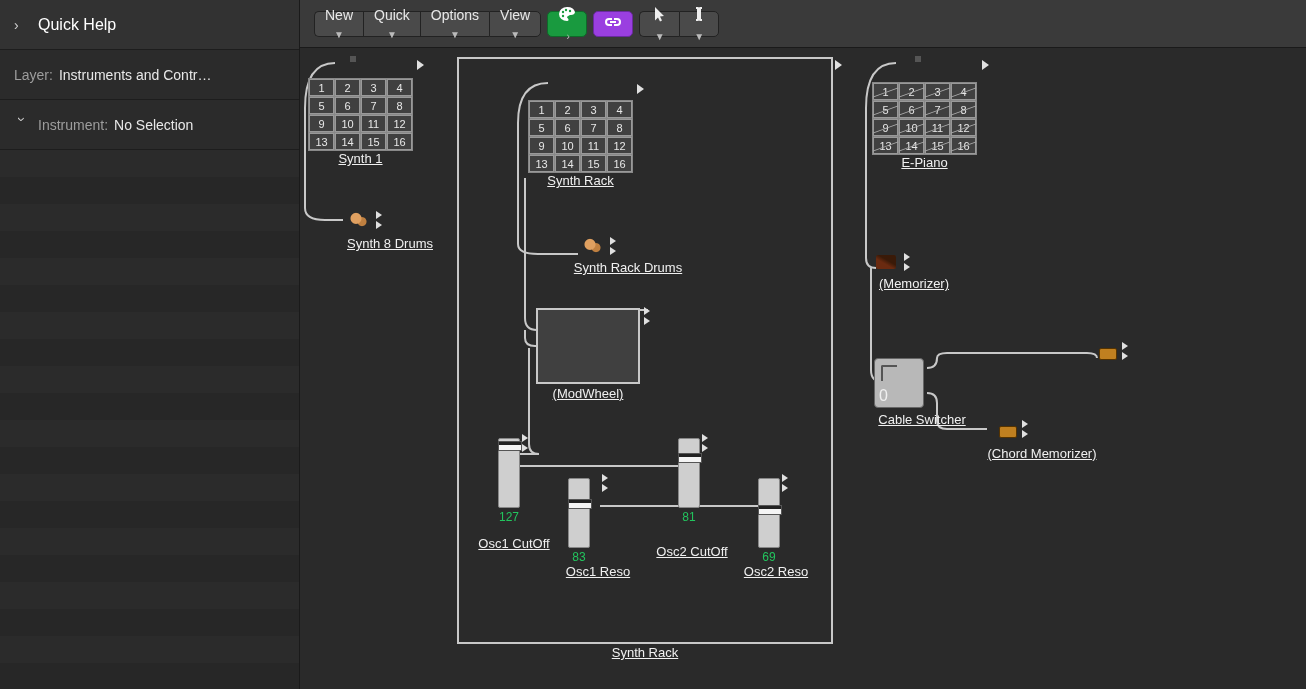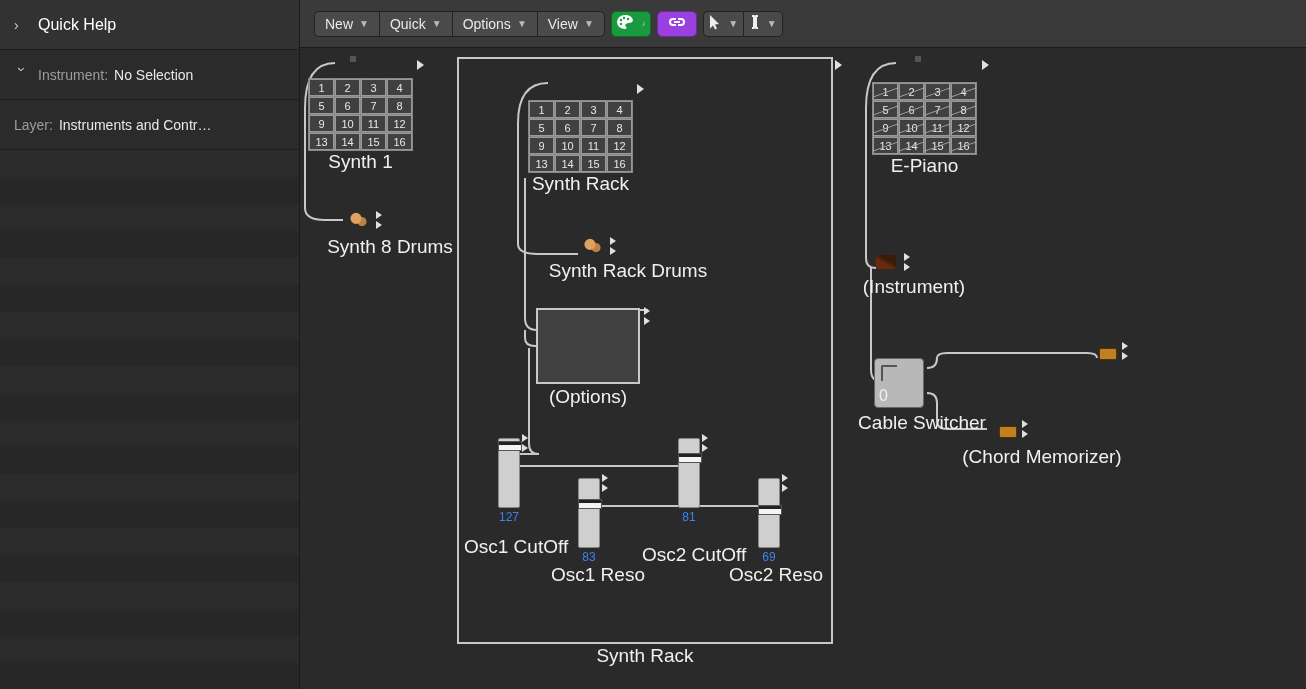--- a/index.html
+++ b/index.html
@@ -52,20 +52,21 @@
     display: inline-flex; align-items: center; justify-content: center;
     height: 26px;
     padding: 0 10px;
     background: #4a4a4a;
     border: 1px solid #222;
     border-radius: 5px;
     color: #e8e8e8;
     font-size: 14px;
     cursor: default;
     gap: 6px;
+    flex-direction: column;
   }
   .btn .caret { font-size: 10px; color: #bbb; }
   .btn-group { display: flex; }
   .btn-group .btn { border-radius: 0; border-right-width: 0; }
   .btn-group .btn:first-child { border-top-left-radius: 5px; border-bottom-left-radius: 5px; }
   .btn-group .btn:last-child  { border-top-right-radius: 5px; border-bottom-right-radius: 5px; border-right-width: 1px; }
   .btn.green  { background: #199a3f; border-color: #0e6a29; }
   .btn.purple { background: #9a3fe0; border-color: #6a2aa0; }
   .btn.icon   { width: 40px; padding: 0; }
   .tool-icon  { color: #eee; }
@@ -73,23 +74,24 @@
   
   .canvas {
     position: absolute;
     left: 300px; top: 48px; right: 0; bottom: 0;
     background: #2a2a2a;
     overflow: hidden;
   }
 
   .node-label {
     color: #f0f0f0;
-    font-size: 19px;
+    font-size: 13px;
     text-align: center;
     white-space: nowrap;
+    text-decoration: underline;
   }
 
   
   .tri {
     width: 0; height: 0;
     border-left: 7px solid #e0e0e0;
     border-top: 5px solid transparent;
     border-bottom: 5px solid transparent;
   }
 
@@ -158,21 +160,21 @@
     position: relative;
   }
   .fader-thumb {
     position: absolute;
     left: -1px; width: 24px; height: 10px;
     background: #f4f4f4;
     border: 1px solid #555;
     box-shadow: inset 0 3px 0 #222;
   }
   .fader-val {
-    color: #3b82f6; font-size: 12px; text-align: center; margin-top: 2px;
+    color: #22c55e; font-size: 12px; text-align: center; margin-top: 2px;
   }
 
   
   .cable-sw {
     width: 50px; height: 50px;
     background: #b8b8b8;
     border: 1px solid #666;
     border-radius: 4px;
     position: relative;
   }
@@ -211,27 +213,27 @@
 </style>
 </head>
 <body>
 
 <div class="sidepanel">
   <div class="side-row header">
     <span class="disclosure">›</span>
     <span class="title">Quick Help</span>
   </div>
   <div class="side-row">
+    <span class="label">Layer:</span>
+    <span class="value">Instruments and Contr…</span>
+  </div>
+  <div class="side-row">
     <span class="disclosure" style="transform:rotate(90deg);">›</span>
     <span class="label">Instrument:</span>
     <span class="value">No Selection</span>
-  </div>
-  <div class="side-row">
-    <span class="label">Layer:</span>
-    <span class="value">Instruments and Contr…</span>
   </div>
   <div class="side-stripes"></div>
 </div>
 
 <div class="toolbar">
   <div class="btn-group">
     <div class="btn">
       <span>New</span>
       <span class="caret">▼</span>
     </div>
@@ -388,35 +390,35 @@
   </div>
   <div class="abs node-label" style="left:228px; top:212px; width:200px;">Synth Rack Drums</div>
 
   <div class="abs" style="left:236px; top:260px;">
     <div class="monitor-box"></div>
   </div>
   <div class="abs port-stack" style="left:344px; top:258px;">
     <div class="port-tri"></div>
       <div class="port-tri"></div>
   </div>
-  <div class="abs node-label" style="left:236px; top:338px; width:104px;">(Options)</div>
+  <div class="abs node-label" style="left:236px; top:338px; width:104px;">(ModWheel)</div>
 
   <div class="abs" style="left:198px; top:390px;">
     <div class="fader-track">
       <div class="fader-thumb" style="top:2px;"></div>
     </div>
     <div class="fader-val">127</div>
   </div>
   <div class="abs port-stack" style="left:222px; top:385px;">
       <div class="port-tri"></div>
       <div class="port-tri"></div>
     </div>
   <div class="abs node-label" style="left:164px; top:488px; width:100px;">Osc1 CutOff</div>
 
-  <div class="abs" style="left:278px; top:430px;">
+  <div class="abs" style="left:268px; top:430px;">
     <div class="fader-track">
       <div class="fader-thumb" style="top:20px;"></div>
     </div>
     <div class="fader-val">83</div>
   </div>
   <div class="abs port-stack" style="left:302px; top:425px;">
       <div class="port-tri"></div>
       <div class="port-tri"></div>
     </div>
   <div class="abs node-label" style="left:248px; top:516px; width:100px;">Osc1 Reso</div>
@@ -471,21 +473,21 @@
     <div class="node-label">E-Piano</div>
   </div>
 
   <div class="abs" style="left:576px; top:204px; display:flex; align-items:center; gap:8px;">
     <div class="guitar-icon"></div>
     <div class="port-stack">
       <div class="port-tri"></div>
         <div class="port-tri"></div>
     </div>
   </div>
-  <div class="abs node-label" style="left:544px; top:228px; width:140px;">(Instrument)</div>
+  <div class="abs node-label" style="left:544px; top:228px; width:140px;">(Memorizer)</div>
 
   <div class="abs" style="left:574px; top:310px;">
     <div class="cable-sw">
       <span class="val">0</span>
     </div>
   </div>
   <div class="abs node-label" style="left:542px; top:364px; width:160px;">Cable Switcher</div>
 
   <div class="abs chip" style="left:799px; top:300px;"></div>
   <div class="abs port-stack" style="left:822px; top:293px;">

